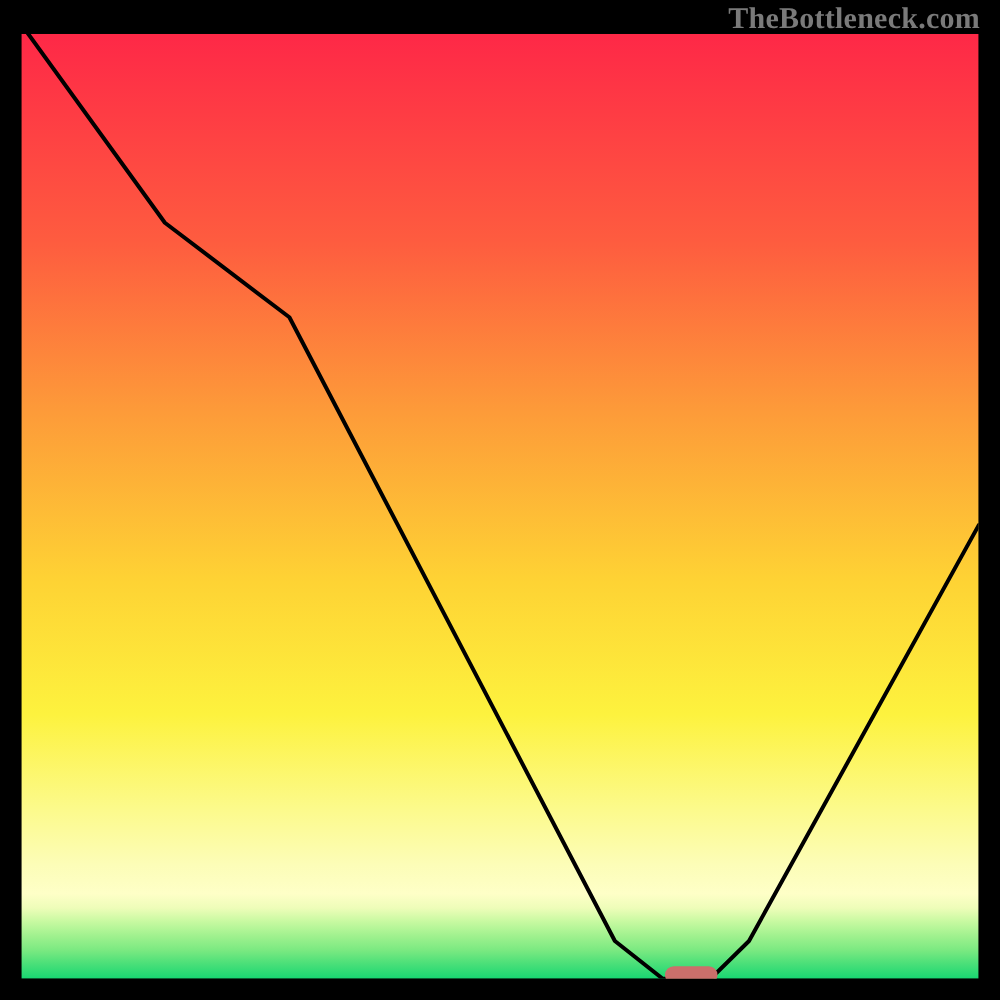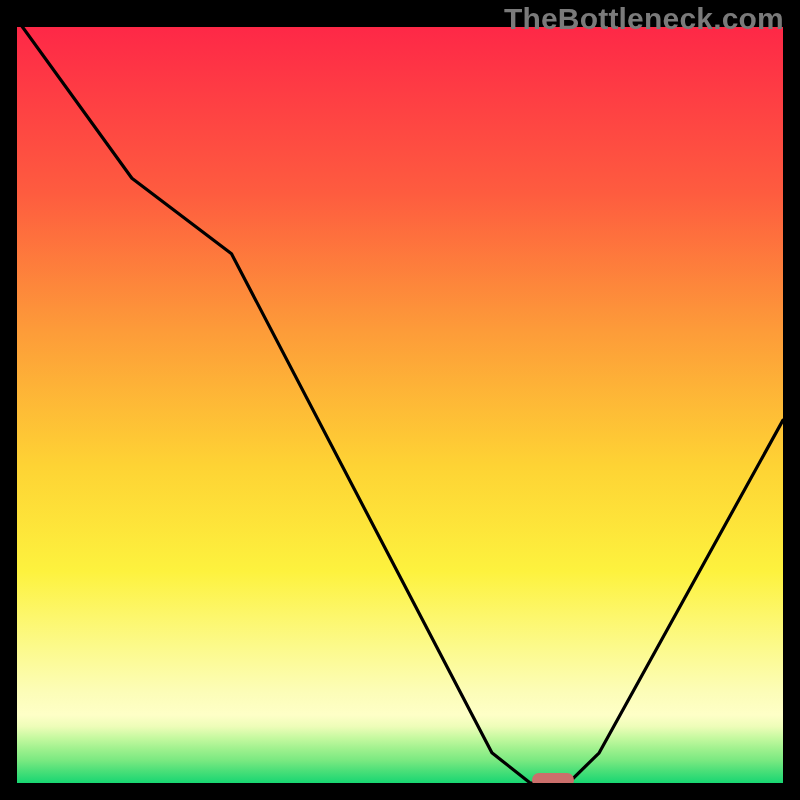--- a/index.html
+++ b/index.html
@@ -35,22 +35,22 @@
     position: absolute;
     left: 0;
     top: 0;
     width: 766px;
     height: 756px;
   }
   .watermark {
     position: absolute;
     top: 2px;
     right: 16px;
-    font-family: Liberation Sans, sans-serif;
-    font-size: 30px;
+    font-family: Liberation Serif, serif;
+    font-size: 24px;
     font-weight: bold;
     color: #7a7a7a;
     letter-spacing: 0.2px;
   }
   .marker {
     position: absolute;
     width: 42px;
     height: 14px;
     border-radius: 7px;
     background: #cb6f6b;

